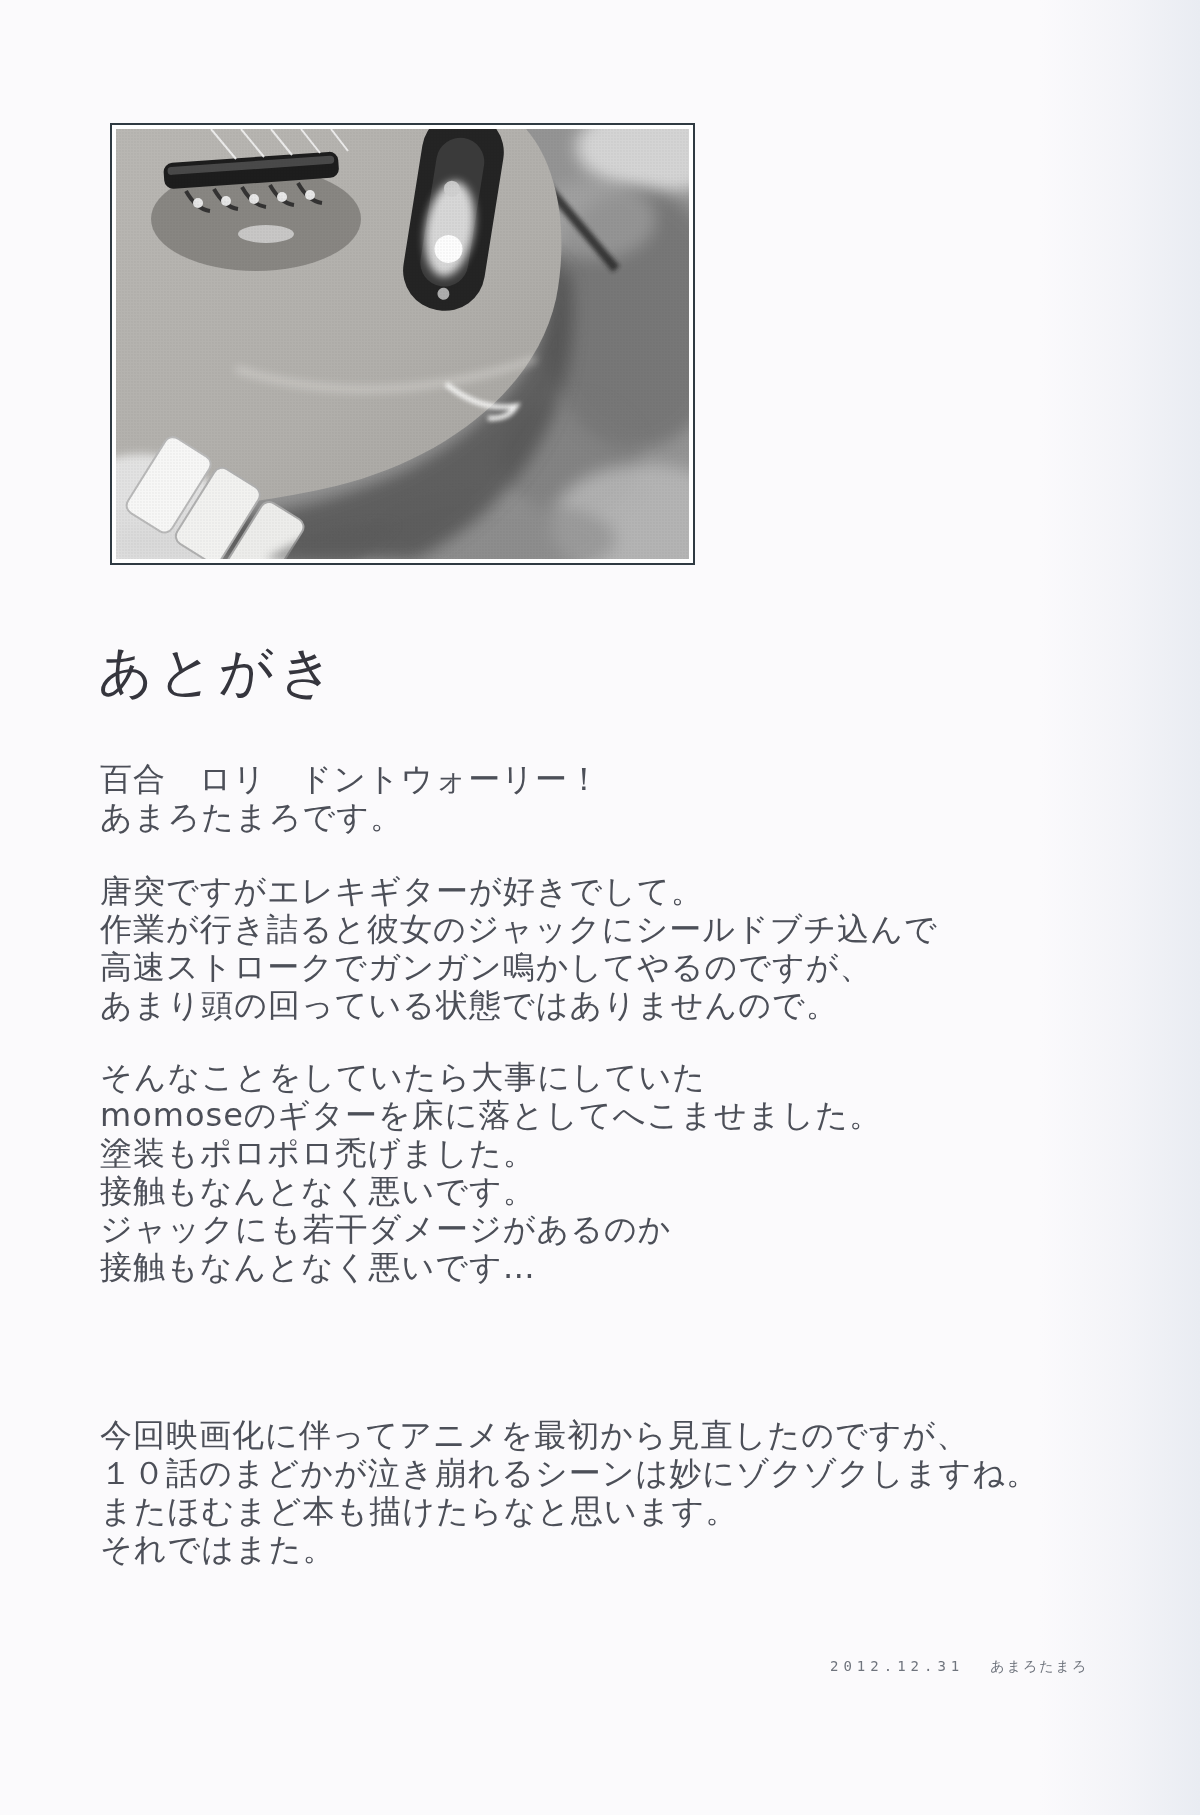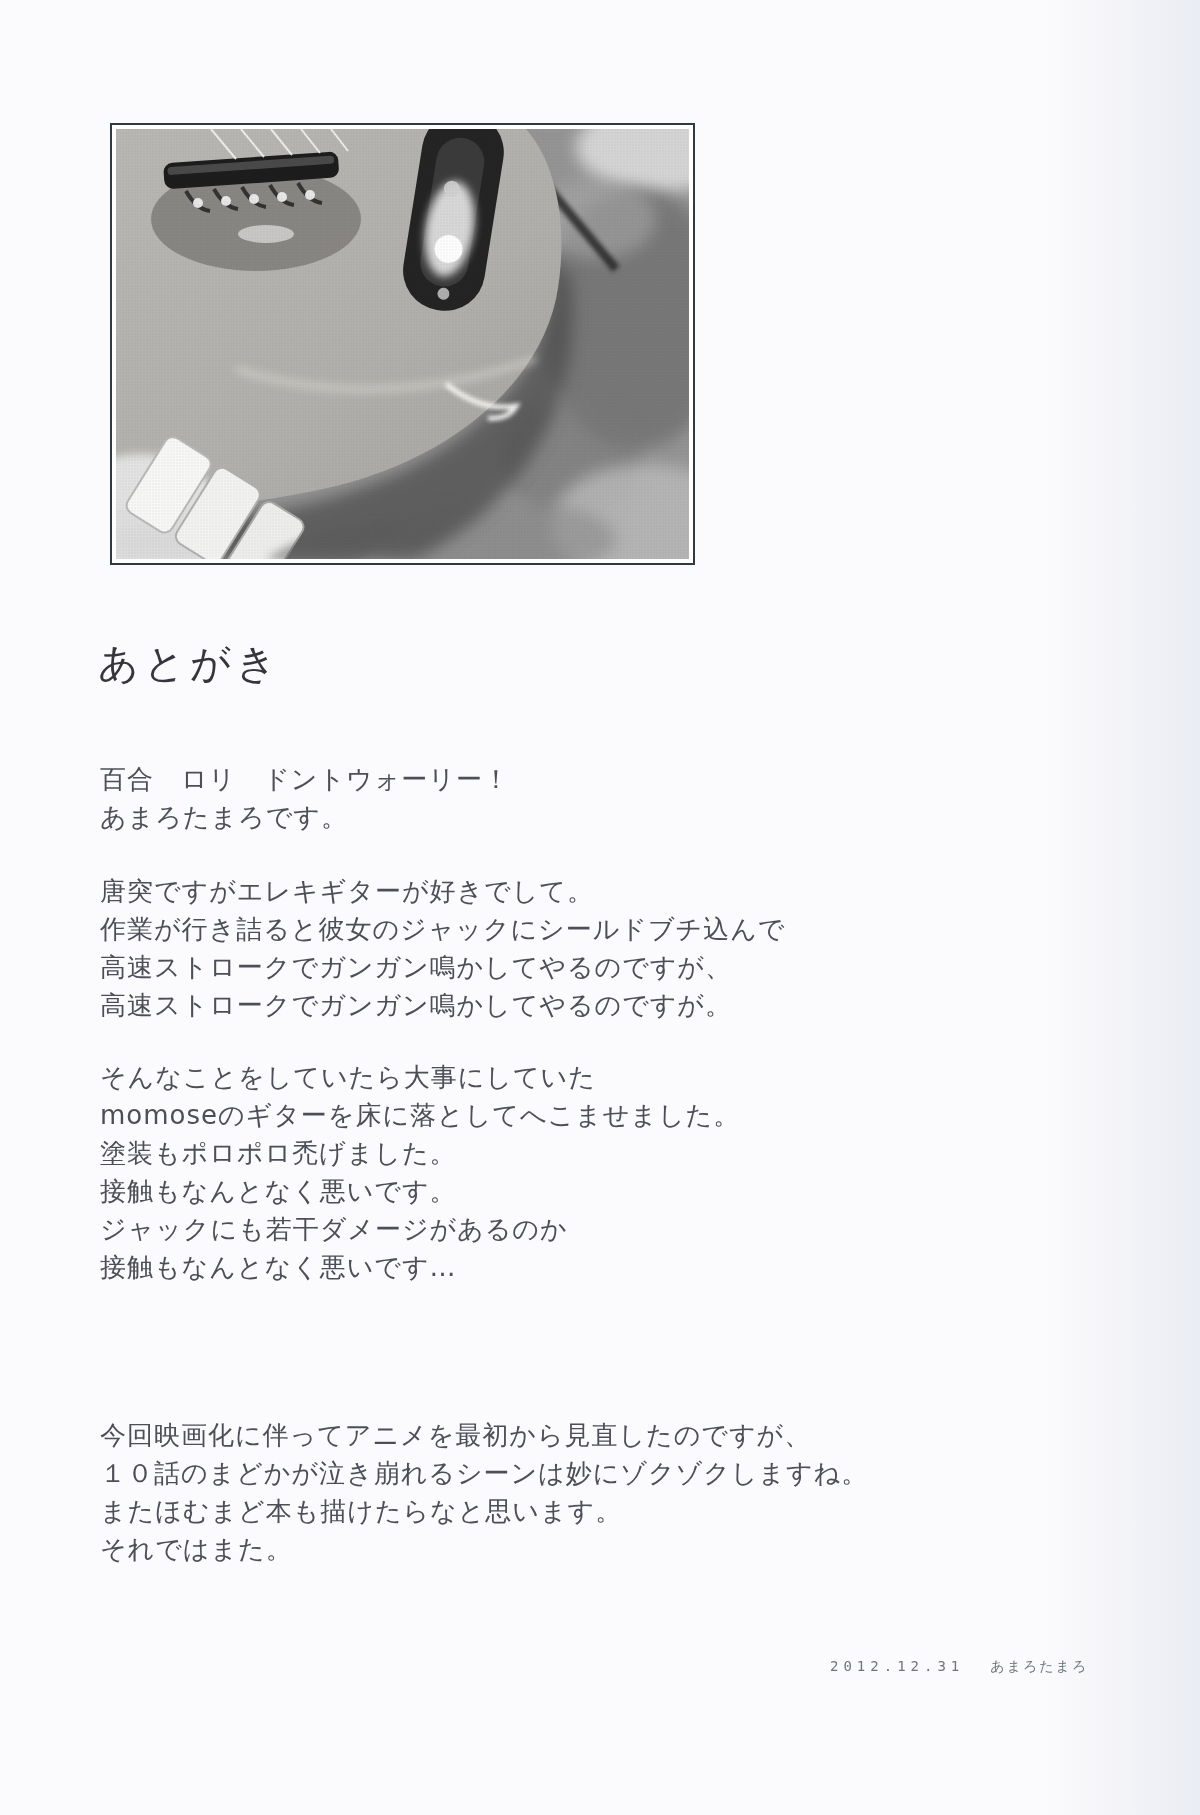--- a/index.html
+++ b/index.html
@@ -36,32 +36,32 @@
   }
   .photo-frame svg {
     display: block;
     width: 573px;
     height: 430px;
   }
   .afterword-heading {
     position: absolute;
     left: 98px;
     top: 636px;
-    font-size: 40px;
+    font-size: 54px;
     font-weight: normal;
     color: #35353d;
     letter-spacing: 5px;
     margin: 0;
     white-space: nowrap;
   }
   .para {
     position: absolute;
     left: 100px;
     width: 980px;
-    font-size: 26px;
+    font-size: 32px;
     line-height: 38px;
     letter-spacing: 1px;
     color: #4c4f58;
     white-space: nowrap;
   }
   .para-1 { top: 760px; }
   .para-2 { top: 872px; }
   .para-3 { top: 1058px; }
   .para-4 { top: 1416px; }
   .page-footer {
@@ -189,21 +189,21 @@
 
 <div class="para para-1">
   <div>百合　ロリ　ドントウォーリー！</div>
   <div>あまろたまろです。</div>
 </div>
 
 <div class="para para-2">
   <div>唐突ですがエレキギターが好きでして。</div>
   <div>作業が行き詰ると彼女のジャックにシールドブチ込んで</div>
   <div>高速ストロークでガンガン鳴かしてやるのですが、</div>
-  <div>高速ストロークでガンガン鳴かしてやるのですが。</div>
+  <div>あまり頭の回っている状態ではありませんので。</div>
 </div>
 
 <div class="para para-3">
   <div>そんなことをしていたら大事にしていた</div>
   <div>momoseのギターを床に落としてへこませました。</div>
   <div>塗装もポロポロ禿げました。</div>
   <div>接触もなんとなく悪いです。</div>
   <div>ジャックにも若干ダメージがあるのか</div>
   <div>接触もなんとなく悪いです…</div>
 </div>

